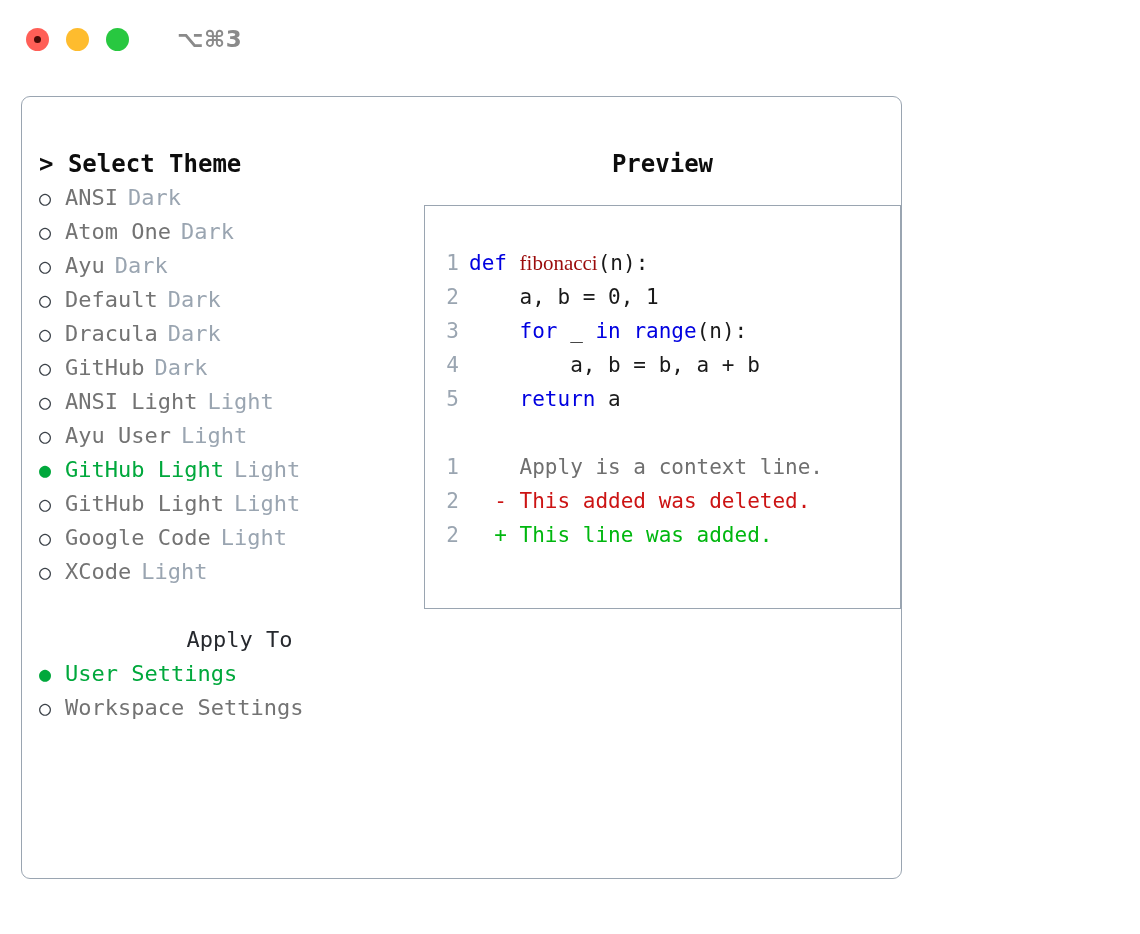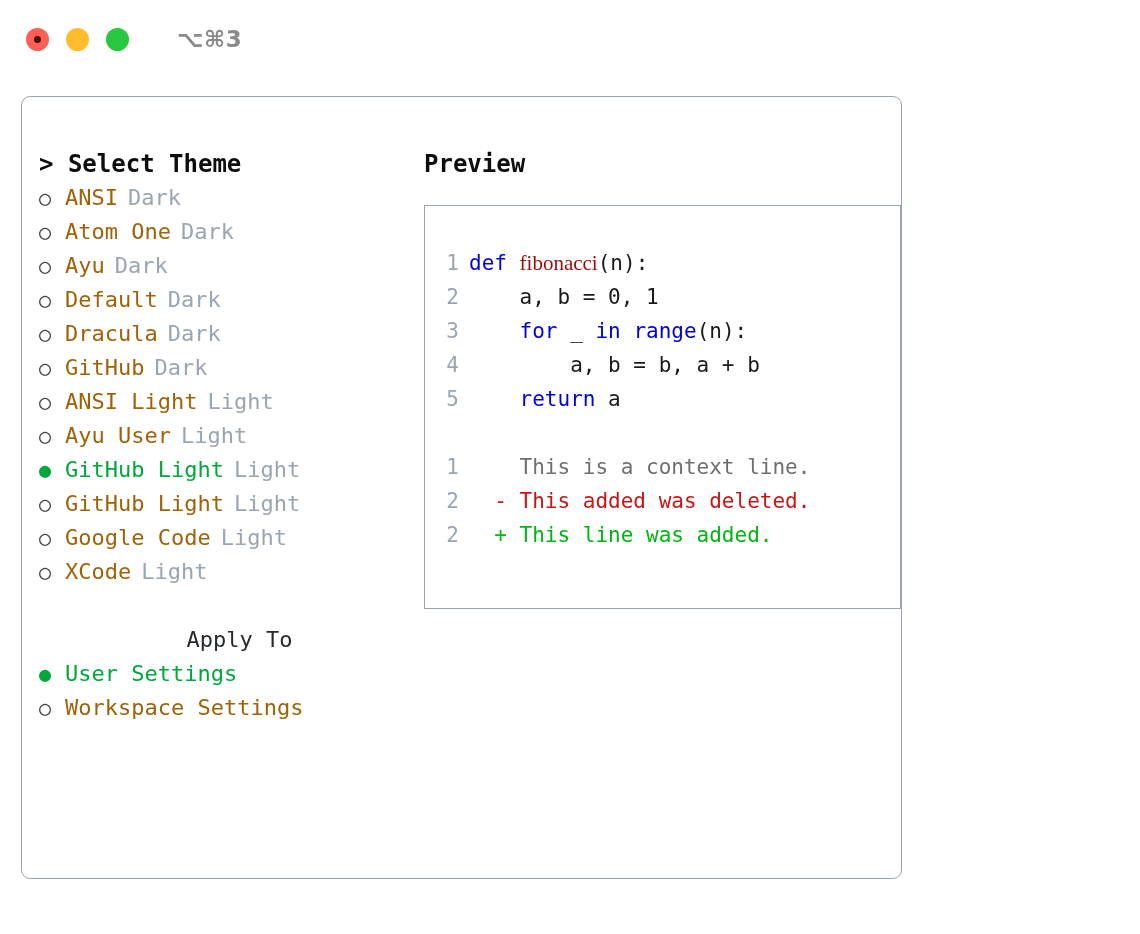--- a/index.html
+++ b/index.html
@@ -118,21 +118,21 @@
     white-space: pre;
   }
   .bullet {
     width: 26px;
     flex: 0 0 26px;
     font-size: 20px;
     color: #3b4148;
     line-height: 34px;
   }
   .bullet.sel { color: #00a83c; }
-  .label { color: #a16207; }
+  .label { color: #737373; }
   .label.sel { color: #00a83c; }
   .badge {
     color: #9aa5b1;
     margin-left: 10px;
   }
 
   .spacer { height: 34px; }
 
   .subheading {
     font-size: 22px;
@@ -153,20 +153,21 @@
   }
 
   
   .preview-title {
     font-size: 24px;
     font-weight: bold;
     color: #0d0d0d;
     line-height: 34px;
     margin-bottom: 24px;
     white-space: pre;
+    text-align: center;
   }
   .preview-box {
     width: 477px;
     height: 404px;
     border: 1.6px solid #9aa5b1;
     box-sizing: border-box;
     background: #ffffff;
     padding: 40px 0 0 0;
   }
 
@@ -249,21 +250,21 @@
         <div class="preview-box">
           <div id="code-block">
               <div class="code-line"><span class="lineno">1</span><span class="code-text"><span class="kw">def </span><span class="fn">fibonacci</span><span class="plain">(n):</span></span></div>
               <div class="code-line"><span class="lineno">2</span><span class="code-text"><span class="plain">    a, b = 0, 1</span></span></div>
               <div class="code-line"><span class="lineno">3</span><span class="code-text"><span class="plain">    </span><span class="kw">for</span><span class="plain"> _ </span><span class="kw">in</span><span class="plain"> </span><span class="kw">range</span><span class="plain">(n):</span></span></div>
               <div class="code-line"><span class="lineno">4</span><span class="code-text"><span class="plain">        a, b = b, a + b</span></span></div>
               <div class="code-line"><span class="lineno">5</span><span class="code-text"><span class="plain">    </span><span class="kw">return</span><span class="plain"> a</span></span></div>
             </div>
           <div class="gap"></div>
           <div id="diff-block">
-              <div class="code-line"><span class="lineno">1</span><span class="diff-ctx">    This is a context line.</span></div>
+              <div class="code-line"><span class="lineno">1</span><span class="diff-ctx">    Apply is a context line.</span></div>
               <div class="code-line"><span class="lineno">2</span><span class="diff-del">  - This added was deleted.</span></div>
               <div class="code-line"><span class="lineno">2</span><span class="diff-add">  + This line was added.</span></div>
             </div>
         </div>
       </div>
 
     </div>
   </div>
 </div>
 

